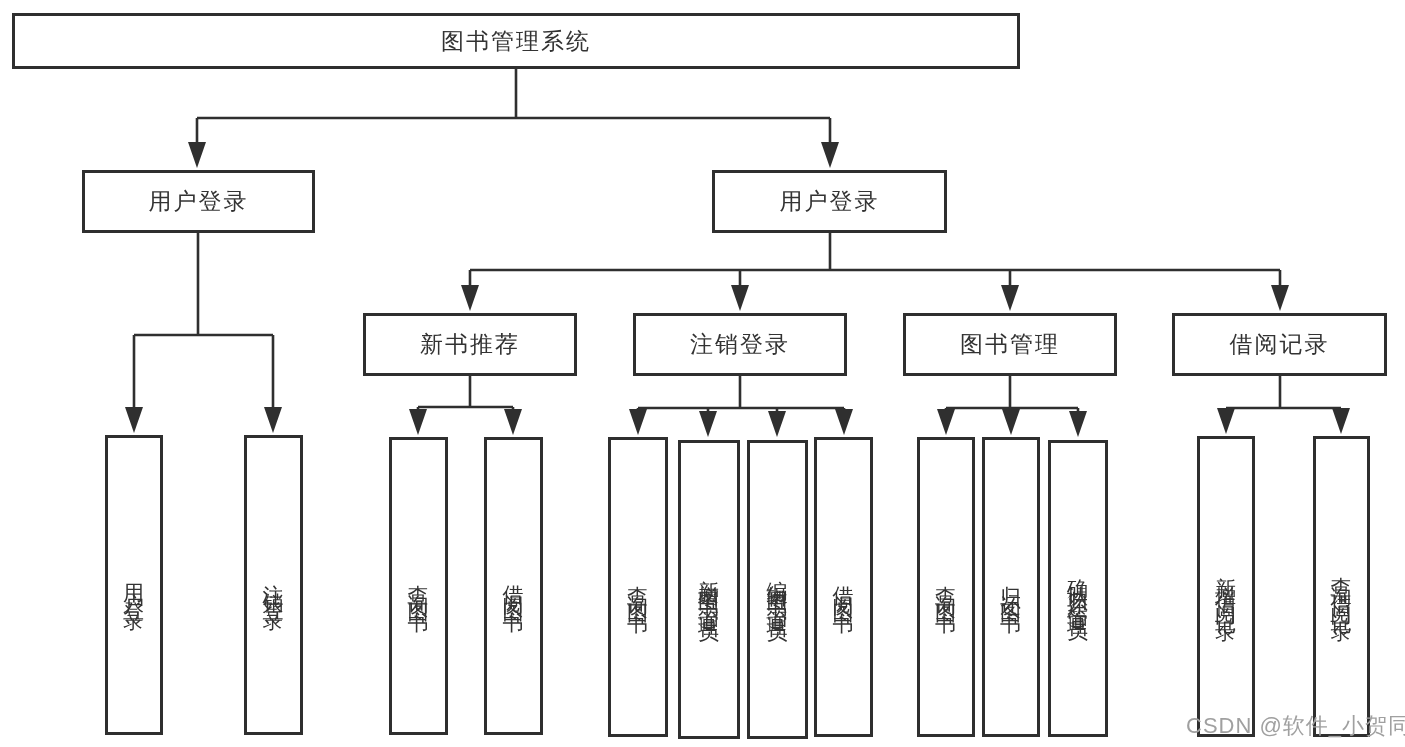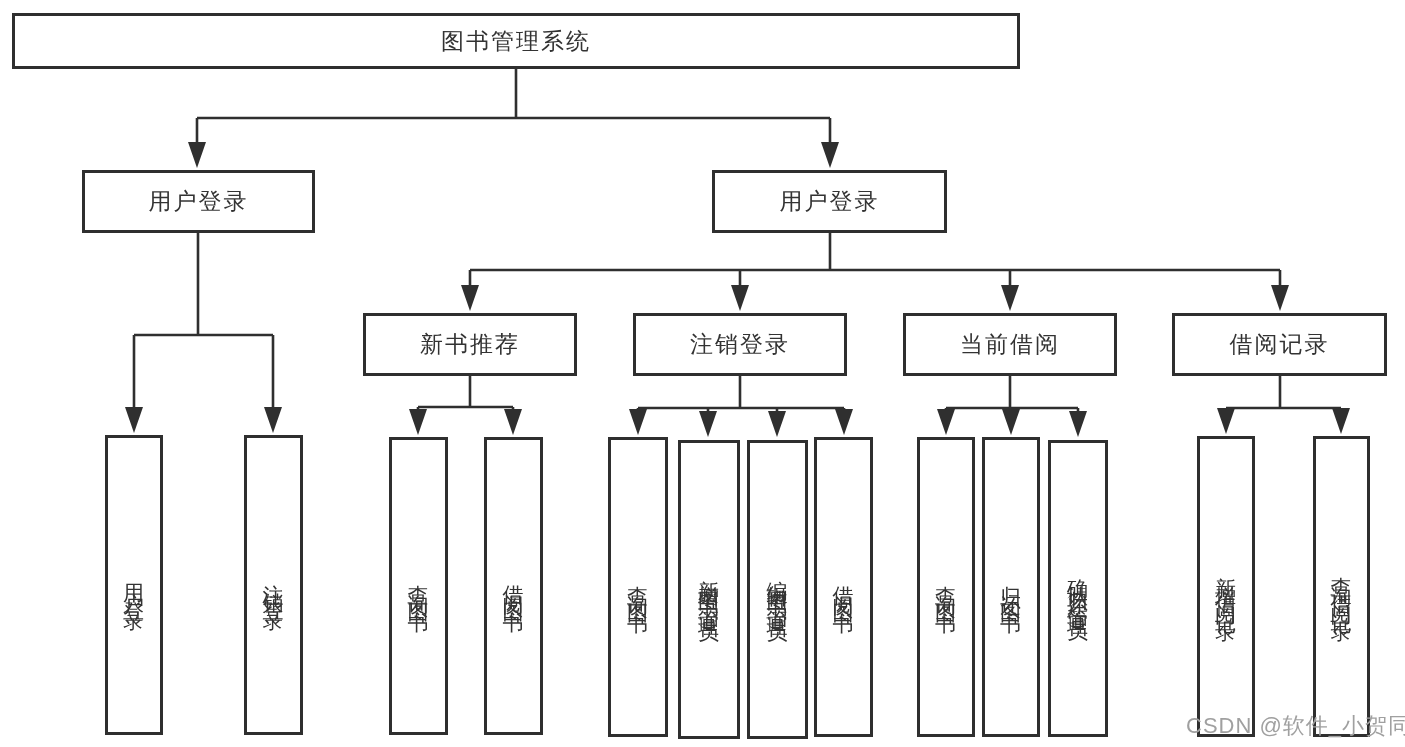--- a/index.html
+++ b/index.html
@@ -90,21 +90,21 @@
     <span>用户登录</span>
   </div>
 
   <div class="hnode" style="left:363px;top:313px;width:214px;height:63px">
     <span>新书推荐</span>
   </div>
   <div class="hnode" style="left:633px;top:313px;width:214px;height:63px">
     <span>注销登录</span>
   </div>
   <div class="hnode" style="left:903px;top:313px;width:214px;height:63px">
-    <span>当前借阅</span>
+    <span>图书管理</span>
   </div>
   <div class="hnode" style="left:1172px;top:313px;width:215px;height:63px">
     <span>借阅记录</span>
   </div>
 
   <div class="vnode" style="left:105px;top:435px;width:58px;height:300px">
     <span class="vtext">用户登录</span>
   </div>
   <div class="vnode" style="left:244px;top:435px;width:59px;height:300px">
     <span class="vtext">注销登录</span>

